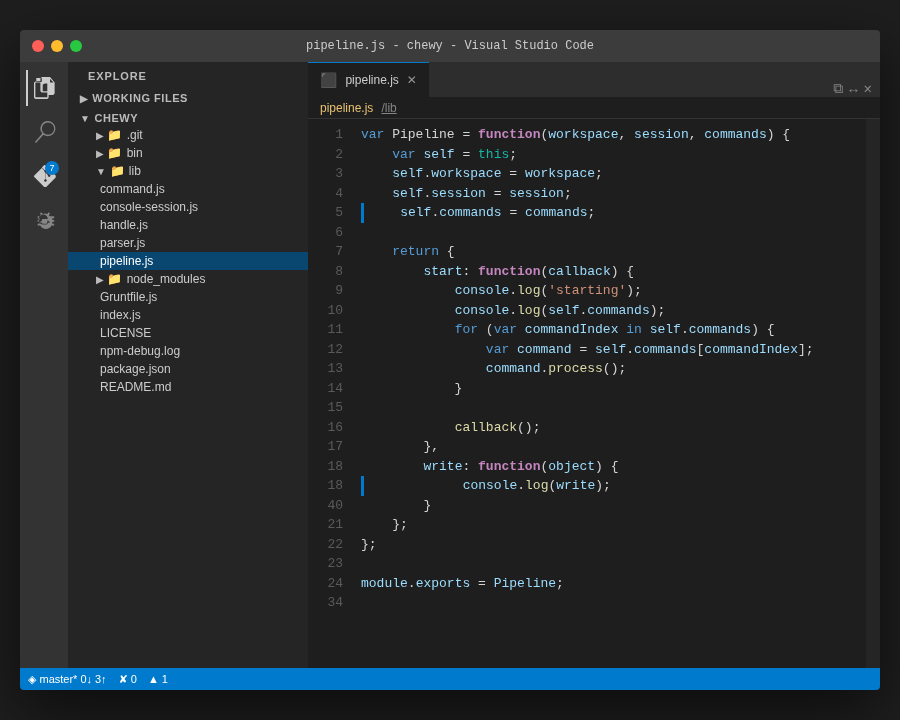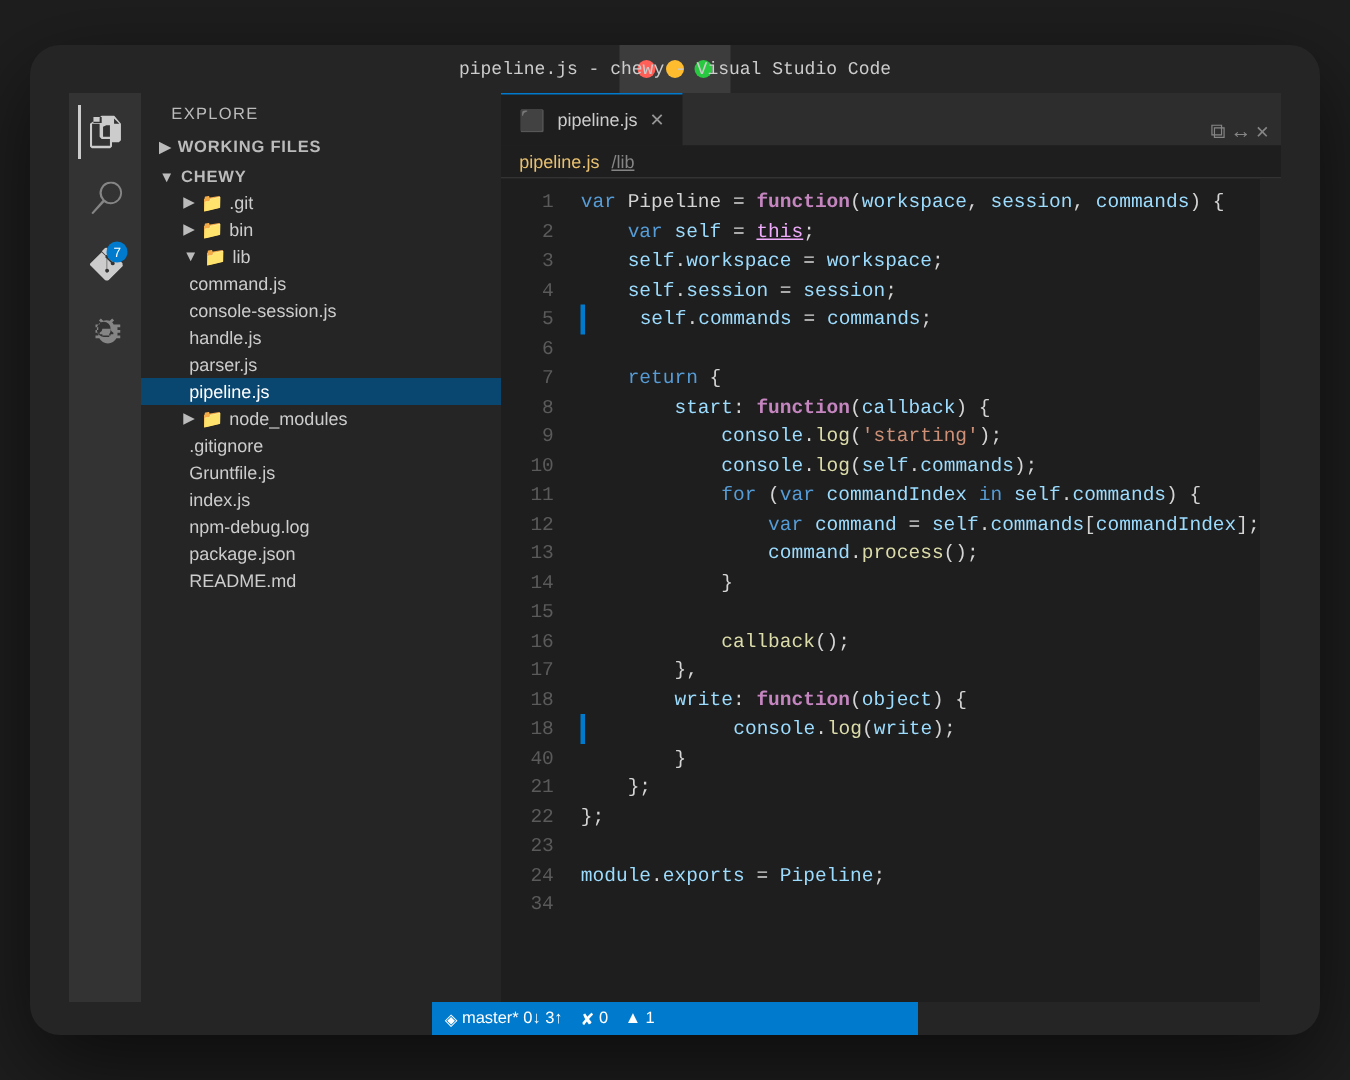--- a/index.html
+++ b/index.html
@@ -9,27 +9,26 @@
       background: #1e1e1e;
       font-family: 'Menlo', 'Monaco', 'Courier New', monospace;
       overflow: hidden;
     }
 
     
     .window {
       width: 860px;
       height: 660px;
       margin: 30px auto;
-      border-radius: 20px;
+      border-radius: 4px;
       overflow: hidden;
       box-shadow: 0 20px 60px rgba(0,0,0,0.6);
       display: flex;
       flex-direction: column;
       background: #252526;
-      align-items: center;
     }
 
     
     .titlebar {
       height: 32px;
       background: #3c3c3c;
       display: flex;
       align-items: center;
       padding: 0 12px;
       flex-shrink: 0;
@@ -113,21 +112,21 @@
       flex-shrink: 0;
       display: flex;
       flex-direction: column;
       overflow: hidden;
     }
     .sidebar-header {
       padding: 8px 12px 4px 20px;
       color: #bbbbbb;
       font-size: 11px;
       font-family: sans-serif;
-      font-weight: 400;
+      font-weight: 700;
       letter-spacing: 0.08em;
       text-transform: uppercase;
     }
     .tree {
       overflow-y: auto;
       flex: 1;
     }
     .tree-item {
       display: flex;
       align-items: center;
@@ -255,21 +254,21 @@
       flex-shrink: 0;
     }
 
     
     .kw { color: #569cd6; }        
     .kw2 { color: #c586c0; font-weight: bold; }       
     .fn { color: #dcdcaa; }        
     .str { color: #ce9178; }       
     .prop { color: #9cdcfe; }      
     .plain { color: #d4d4d4; }
-    .this-kw { color: #f0abfc; text-decoration: underline; }
+    .this-kw { color: #14b8a6; }
     .var-name { color: #9cdcfe; }
 
     
     .statusbar {
       height: 22px;
       background: #007acc;
       display: flex;
       align-items: center;
       padding: 0 8px;
       font-size: 11px;
@@ -389,29 +388,29 @@
           <span>pipeline.js</span>
         </div>
 
         <div class="tree-item indent-1">
           <span class="arrow">▶</span>
           <span style="margin-right:4px; color:#dcb67a;">📁</span>
           <span>node_modules</span>
         </div>
         <div class="tree-item indent-1">
           <span style="margin-right:4px;"></span>
-          <span>.gitignore</span>
-        </div>
-        <div class="tree-item indent-1">
-          <span style="margin-right:4px;"></span>
           <span>Gruntfile.js</span>
         </div>
         <div class="tree-item indent-1">
           <span style="margin-right:4px;"></span>
           <span>index.js</span>
+        </div>
+        <div class="tree-item indent-1">
+          <span style="margin-right:4px;"></span>
+          <span>LICENSE</span>
         </div>
         <div class="tree-item indent-1">
           <span style="margin-right:4px;"></span>
           <span>npm-debug.log</span>
         </div>
         <div class="tree-item indent-1">
           <span style="margin-right:4px;"></span>
           <span>package.json</span>
         </div>
         <div class="tree-item indent-1">

